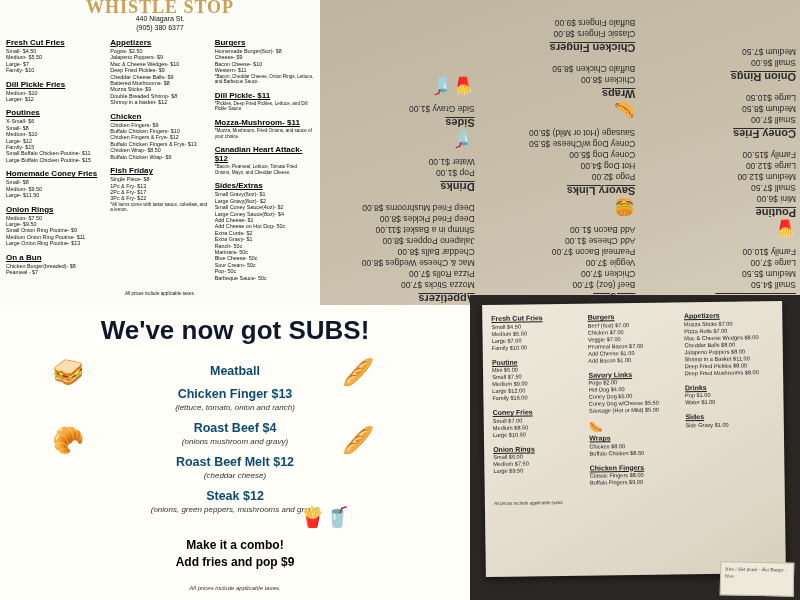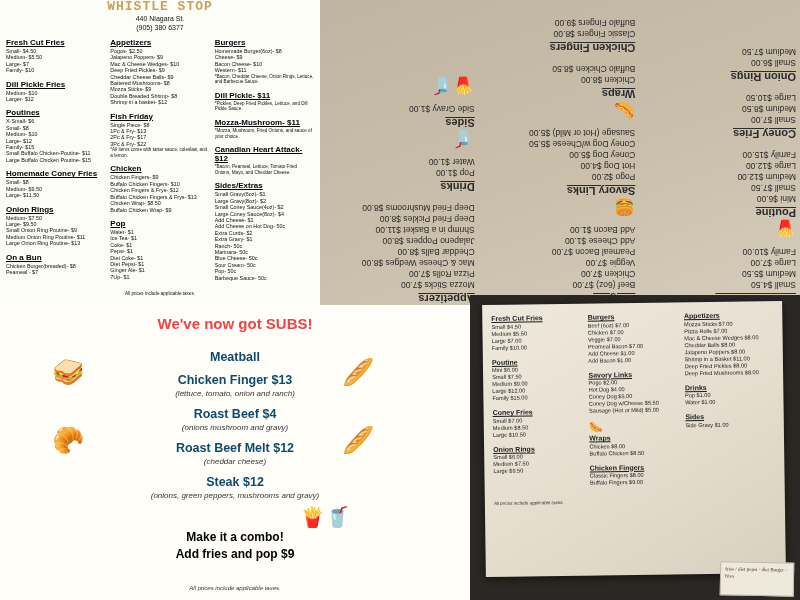--- a/index.html
+++ b/index.html
@@ -10,22 +10,22 @@
     font-family: "Liberation Sans", sans-serif;
     position: relative;
     overflow: hidden;
   }
   .quad { position: absolute; overflow: hidden; }
 
   
   #tl { left:0; top:0; width:320px; height:305px; background:#fdfdf8; }
   #tl .hdr { text-align:center; padding-top:0px; }
   #tl .shopname {
-    font-family:Liberation Mono, monospace;
-    font-weight:bold; font-size:13px; letter-spacing:1px;
+    font-family:Liberation Serif, serif;
+    font-weight:bold; font-size:18px; letter-spacing:1px;
     color:#c8a15a; text-align:center; line-height:14px;
     height:14px; overflow:hidden;
   }
   #tl .addr { font-size:7px; text-align:center; line-height:9px; color:#111; }
   #tl .cols { display:flex; padding:6px 6px 0 6px; gap:5px; }
   #tl .col { flex:1; }
   #tl .sec { margin-bottom:6px; }
   #tl .sect-title {
     font-size:8px; font-weight:bold; text-decoration:underline;
     margin-bottom:1px; color:#000;
@@ -50,27 +50,27 @@
     color:#2b2b2b; margin-bottom:3px;
   }
   #tr .li { font-size:8.5px; line-height:11px; color:#2b2b2b; white-space:nowrap; }
   #tr .sec { margin-bottom:9px; }
   #tr .glyph { font-size:17px; line-height:18px; color:#3a3a3a; }
   #tr .combo { font-size:9.5px; font-weight:bold; color:#2b2b2b; }
 
   
   #bl { left:0; top:305px; width:470px; height:295px; background:#fffef9; }
   #bl .title {
-    text-align:center; font-weight:bold; font-size:15px; color:#ef4444;
+    text-align:center; font-weight:bold; font-size:26px; color:#0f172a;
     margin-top:10px; letter-spacing:0px;
   }
   #bl .center { text-align:center; }
   #bl .item { font-weight:bold; font-size:12.5px; color:#0c4a6e; margin-top:9px; }
   #bl .desc { font-size:8px; font-style:italic; color:#333; margin-top:2px; }
-  #bl .combo1 { font-weight:bold; font-size:12px; margin-top:30px; }
+  #bl .combo1 { font-weight:bold; font-size:12px; margin-top:24px; }
   #bl .combo2 { font-weight:bold; font-size:12px; margin-top:3px; }
   #bl .fine { font-size:6px; font-style:italic; color:#333; text-align:center;
               position:absolute; bottom:9px; width:100%; }
   #bl .icon { position:absolute; font-size:26px; color:#111; }
 
   
   #br { left:470px; top:295px; width:330px; height:305px; background:#2a2724; }
   #br .sheet {
     position:absolute; left:14px; top:8px; width:300px; height:272px;
     background:linear-gradient(150deg,#efe9dc 0%,#e6dfd0 50%,#d8d0bf 100%);
@@ -158,46 +158,35 @@
         <div class="li">Jalapeno Poppers- $9</div>
         <div class="li">Mac &amp; Cheese Wedges- $10</div>
         <div class="li">Deep Fried Pickles- $9</div>
         <div class="li">Cheddar Cheese Balls- $9</div>
         <div class="li">Battered Mushrooms- $8</div>
         <div class="li">Mozza Sticks- $9</div>
         <div class="li">Double Breaded Shrimp- $8</div>
         <div class="li">Shrimp in a basket- $12</div>
       </div>
       <div class="sec">
-        <div class="sect-title">Fish Friday</div>
-        <div class="li">Single Piece- $8</div>
-        <div class="li">1Pc &amp; Fry- $13</div>
-        <div class="li">2Pc &amp; Fry- $17</div>
-        <div class="li">3Pc &amp; Fry- $22</div>
-        <div class="note">*All items come with tartar sauce, coleslaw, and a lemon.</div>
-      </div>
-      <div class="sec">
         <div class="sect-title">Chicken</div>
         <div class="li">Chicken Fingers- $9</div>
         <div class="li">Buffalo Chicken Fingers- $10</div>
         <div class="li">Chicken Fingers &amp; Frys- $12</div>
         <div class="li">Buffalo Chicken Fingers &amp; Frys- $13</div>
         <div class="li">Chicken Wrap- $8.50</div>
         <div class="li">Buffalo Chicken Wrap- $9</div>
       </div>
       <div class="sec">
-        <div class="sect-title">Pop</div>
-        <div class="li">Water- $1</div>
-        <div class="li">Ice Tea- $1</div>
-        <div class="li">Coke- $1</div>
-        <div class="li">Pepsi- $1</div>
-        <div class="li">Diet Coke- $1</div>
-        <div class="li">Diet Pepsi- $1</div>
-        <div class="li">Ginger Ale- $1</div>
-        <div class="li">7Up- $1</div>
+        <div class="sect-title">Fish Friday</div>
+        <div class="li">Single Piece- $8</div>
+        <div class="li">1Pc &amp; Fry- $13</div>
+        <div class="li">2Pc &amp; Fry- $17</div>
+        <div class="li">3Pc &amp; Fry- $22</div>
+        <div class="note">*All items come with tartar sauce, coleslaw, and a lemon.</div>
       </div>
     </div>
 
     <div class="col">
       <div class="sec">
         <div class="sect-title">Burgers</div>
         <div class="li">Homemade Burger(6oz)- $8</div>
         <div class="li">Cheese- $9</div>
         <div class="li">Bacon Cheese- $10</div>
         <div class="li">Western- $11</div>

